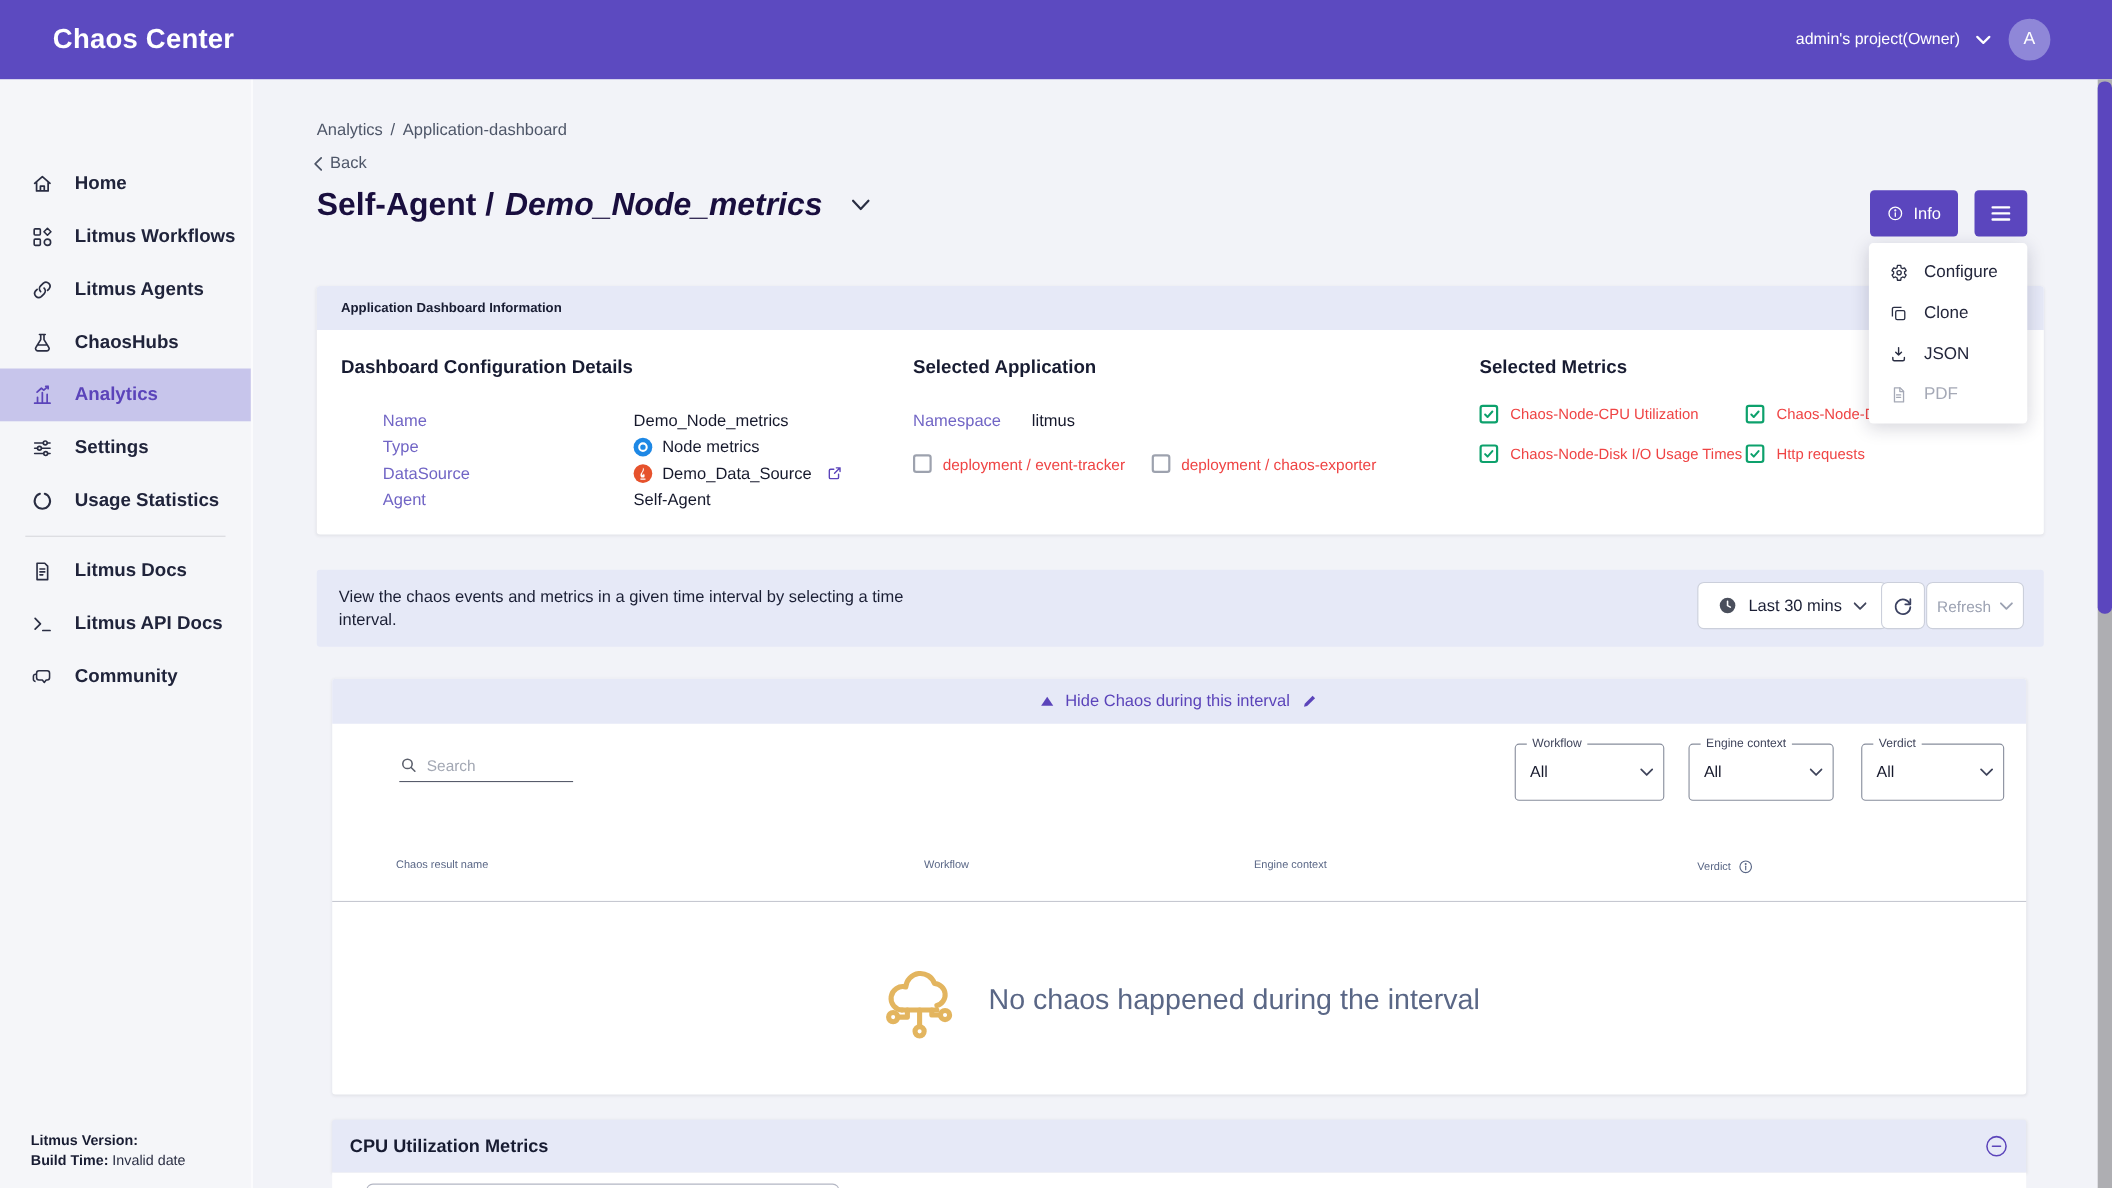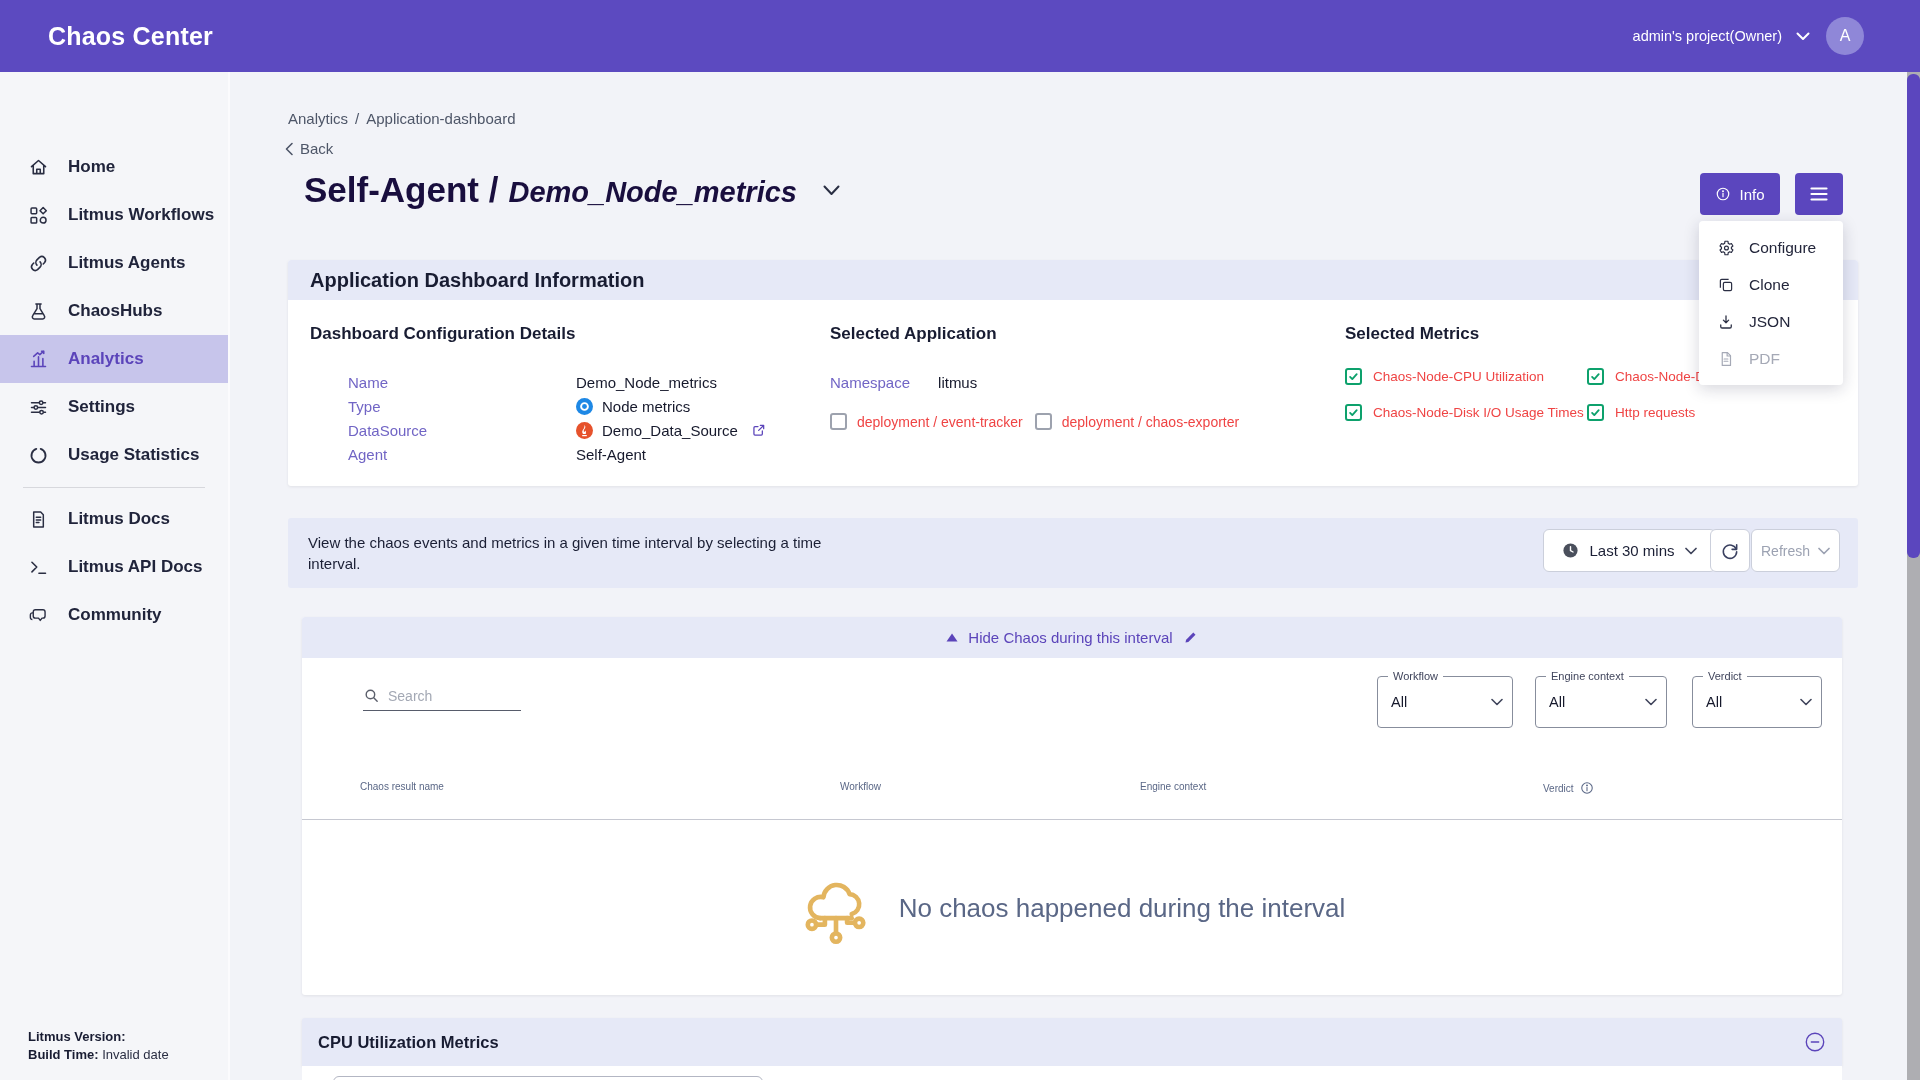--- a/index.html
+++ b/index.html
@@ -42,59 +42,59 @@
   .side-footer{position:absolute;left:28px;bottom:16px;font-size:13px;line-height:18px;color:#2A2E43;}
   .side-footer b{color:#181C32;}
 
   
   .main{position:absolute;left:230px;top:72px;width:1677px;height:1008px;background:var(--bg);}
   .breadcrumb{position:absolute;left:58px;top:38px;font-size:15px;color:#4E5668;}
   .breadcrumb .crumb{cursor:pointer;}
   .breadcrumb .sep{margin:0 7px;}
   .back-row{position:absolute;left:54px;top:68px;display:flex;align-items:center;gap:6px;color:#4E5668;font-size:15px;cursor:pointer;}
   .title-row{position:absolute;left:58px;top:98px;display:flex;align-items:center;gap:26px;}
-  .title-row .t-bold{font-size:35px;font-weight:700;color:var(--title);margin-left:16px;}
+  .title-row .t-bold{font-size:29px;font-weight:700;color:var(--title);}
   .title-row .t-italic{font-size:29px;font-weight:600;font-style:italic;color:var(--title);margin-left:10px;}
   .title-chevron{cursor:pointer;color:#2A2E43;}
 
   .btn{display:flex;align-items:center;justify-content:center;gap:8px;background:var(--purple-btn);color:#fff;border:none;border-radius:4px;cursor:pointer;font-family:"Liberation Sans",sans-serif;}
   .info-btn{position:absolute;left:1470px;top:101px;width:80px;height:42px;font-size:15px;}
   .kebab-btn{position:absolute;left:1565px;top:101px;width:48px;height:42px;}
 
   .dropdown{position:absolute;left:1469px;top:149px;width:144px;background:#fff;border-radius:4px;box-shadow:0 4px 16px rgba(30,30,60,.18);padding:8px 0;z-index:40;}
   .dd-item{height:37px;display:flex;align-items:center;gap:14px;padding-left:18px;font-size:15.5px;color:#23263B;cursor:pointer;}
   .dd-item .dd-icon{width:18px;height:18px;color:#2A2E43;display:flex;align-items:center;}
   .dd-item.disabled{color:#A5A9B6;cursor:default;}
   .dd-item.disabled .dd-icon{color:#A5A9B6;}
 
   
   .card{background:#fff;border-radius:3px;box-shadow:0 1px 3px rgba(20,20,43,.08);}
   .info-card{position:absolute;left:58px;top:188px;width:1570px;height:226px;}
-  .card-head{height:40px;background:var(--lavender);display:flex;align-items:center;padding-left:22px;font-size:20px;font-weight:700;color:#181C32;border-radius:3px 3px 0 0;}
+  .card-head{height:40px;background:var(--lavender);display:flex;align-items:center;padding-left:22px;font-size:12px;font-weight:700;color:#181C32;border-radius:3px 3px 0 0;}
   .info-body{display:flex;height:186px;}
   .col{padding-top:24px;}
   .col h3{font-size:17px;font-weight:700;color:#181C32;}
   .col1{width:520px;padding-left:22px;}
   .col2{width:518px;padding-left:22px;}
   .col3{flex:1;padding-left:19px;}
   .kv-rows{margin-top:26px;margin-left:38px;}
   .kv{display:flex;align-items:center;height:24px;font-size:15px;}
   .kv .k{width:228px;color:var(--label-purple);}
   .kv .v{display:flex;align-items:center;gap:9px;color:#16192C;}
   .dot-icon{width:17px;height:17px;border-radius:50%;display:inline-flex;align-items:center;justify-content:center;}
   .ext-link{color:var(--purple);cursor:pointer;display:inline-flex;margin-left:4px;}
   .ns-row{margin-top:30px;display:flex;gap:28px;font-size:15px;}
   .ns-row .k{color:var(--label-purple);}
   .ns-row .v{color:#16192C;}
   .cb{width:17px;height:17px;border:2px solid #9DA2AE;border-radius:3px;background:#fff;flex:0 0 17px;display:flex;align-items:center;justify-content:center;cursor:pointer;}
   .cb svg{display:none;}
   .cb.checked{border-color:var(--green);}
   .cb.checked svg{display:block;}
   .cb-label{font-size:14px;color:#ef4444;text-align:right;}
-  .apps-checks{display:flex;gap:12px;margin-top:22px;}
+  .apps-checks{display:flex;gap:24px;margin-top:22px;}
   .apps-checks .pair{display:flex;align-items:center;gap:10px;}
   .metrics-grid{margin-top:24px;display:grid;grid-template-columns:242px auto;row-gap:19px;}
   .metrics-grid .pair{display:flex;align-items:center;gap:11px;}
   .metrics-grid .cb-label{font-size:13.5px;}
 
   
   .time-bar{position:absolute;left:58px;top:446px;width:1570px;height:70px;background:var(--lavender);border-radius:3px;}
   .time-desc{position:absolute;left:20px;top:14px;width:560px;font-size:15px;line-height:21px;color:#1B1F35;}
   .range-btn{position:absolute;left:1255px;top:11px;width:173px;height:43px;background:#fff;border:1px solid #CBCFDB;border-radius:6px;display:flex;align-items:center;justify-content:center;gap:10px;font-size:15px;color:#1B1F35;cursor:pointer;}
   .refresh-icon-btn{position:absolute;left:1422px;top:11px;width:40px;height:43px;background:#fff;border:1px solid #CBCFDB;border-radius:6px;display:flex;align-items:center;justify-content:center;color:#3A4060;cursor:pointer;}

